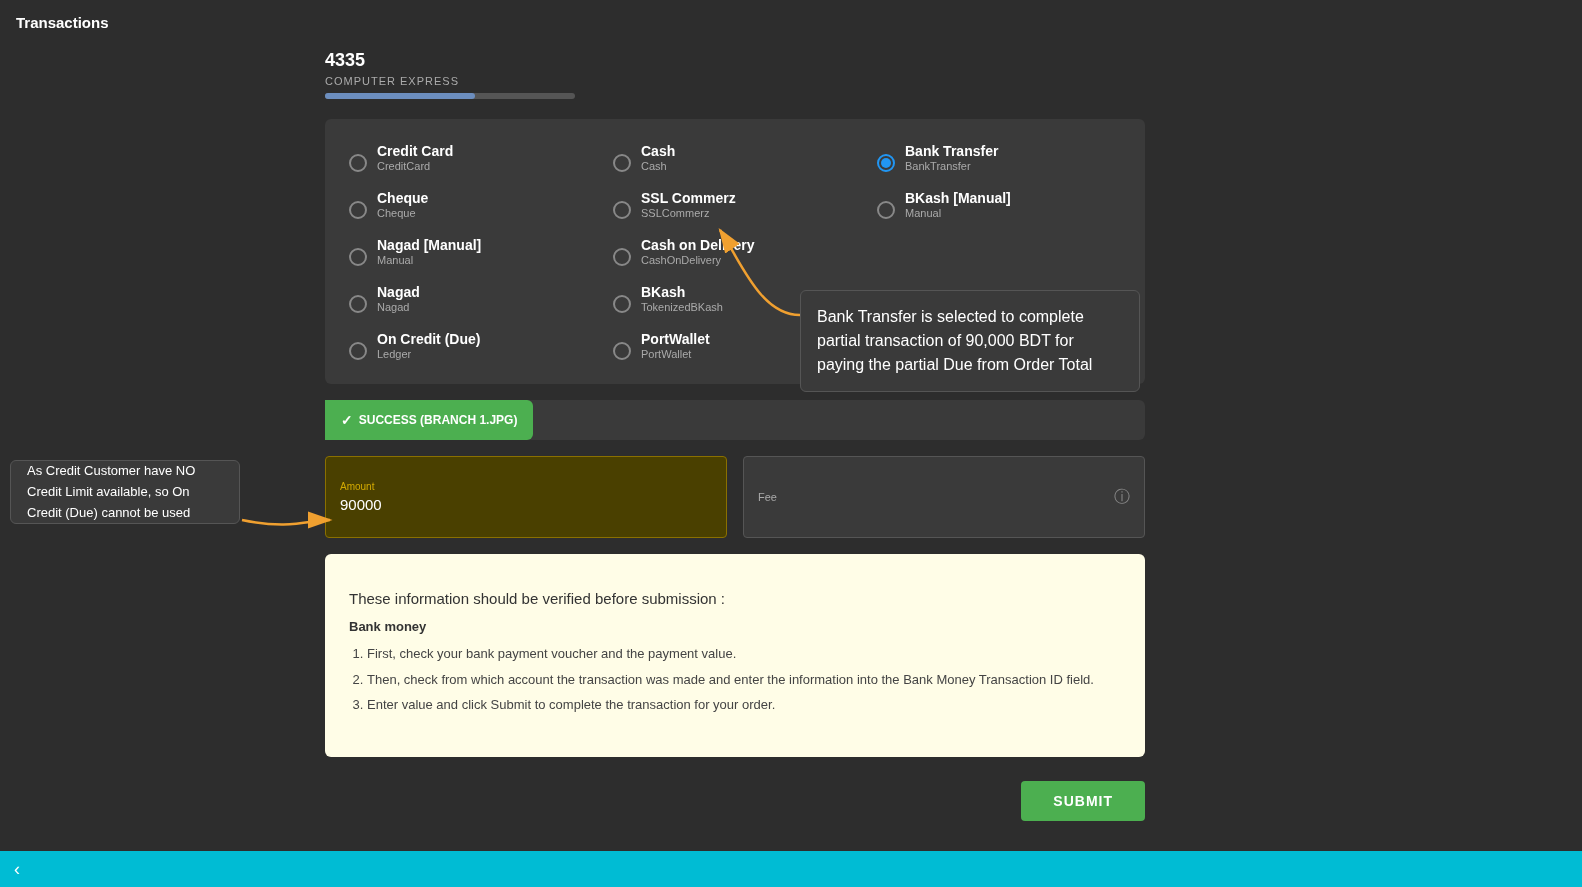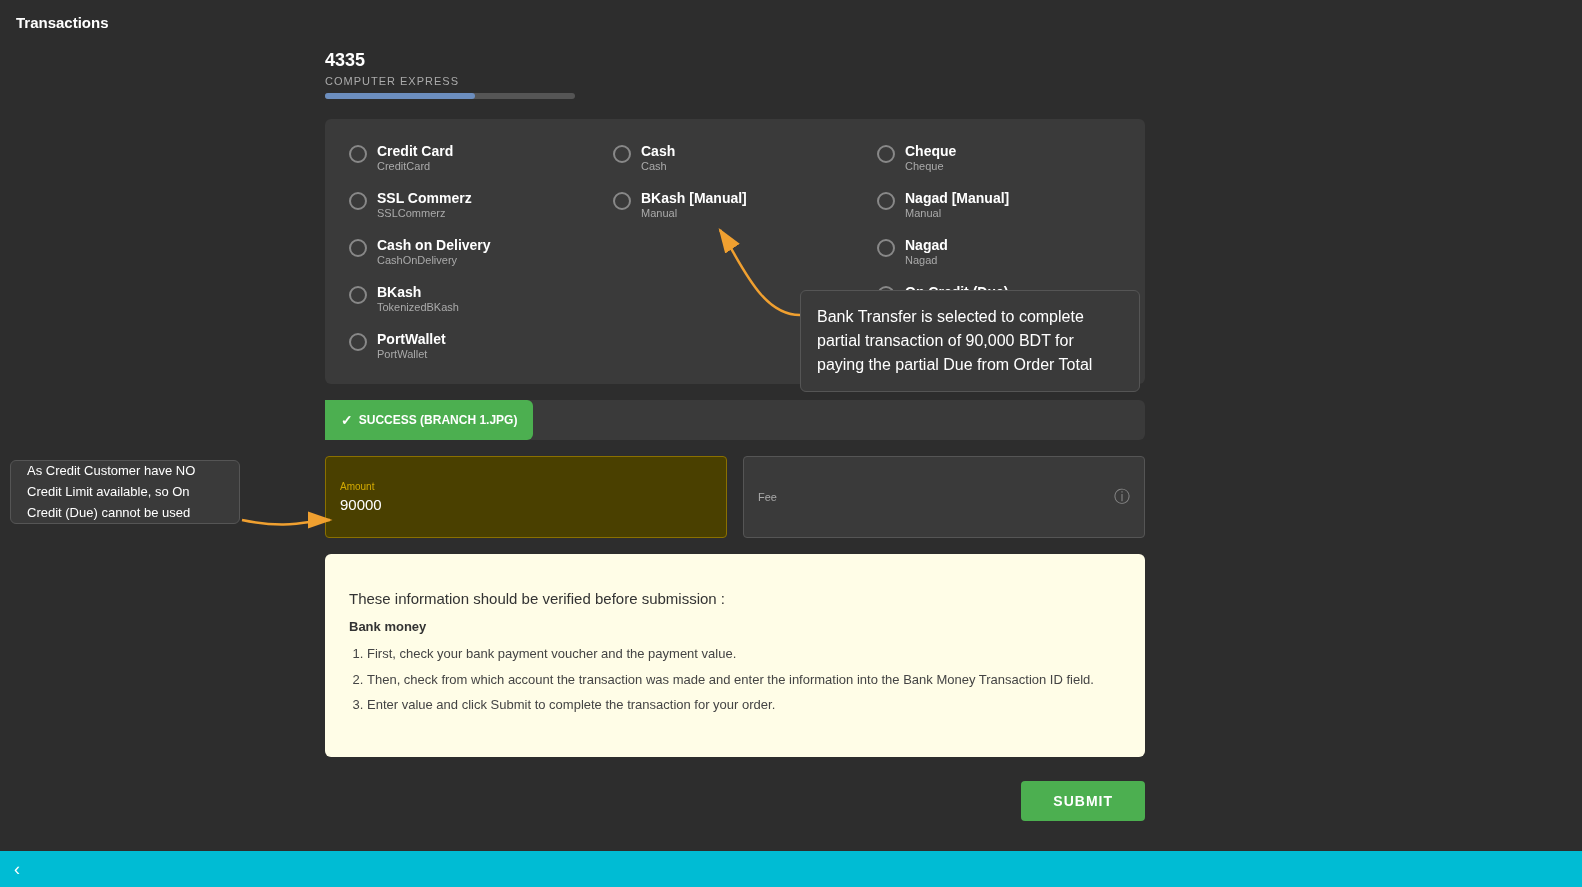--- a/index.html
+++ b/index.html
@@ -86,21 +86,21 @@
     }
 
     .payment-methods-grid {
       display: grid;
       grid-template-columns: 1fr 1fr 1fr;
       gap: 18px 20px;
     }
 
     .payment-method-item {
       display: flex;
-      align-items: flex-start;
+      align-items: flex-end;
       gap: 10px;
       cursor: pointer;
     }
 
     .radio-circle {
       width: 18px;
       height: 18px;
       border-radius: 50%;
       border: 2px solid #888;
       background: transparent;
@@ -363,20 +363,29 @@
       </div>
 
       <div class="payment-method-item">
         <div class="radio-circle"></div>
         <div>
           <div class="method-label">Cash</div>
           <div class="method-sublabel">Cash</div>
         </div>
       </div>
 
+      <div class="payment-method-item">
+        <div class="radio-circle selected">
+          <div class="radio-inner"></div>
+        </div>
+        <div>
+          <div class="method-label">Bank Transfer</div>
+          <div class="method-sublabel">BankTransfer</div>
+        </div>
+      </div>
 
       <div class="payment-method-item">
         <div class="radio-circle"></div>
         <div>
           <div class="method-label">Cheque</div>
           <div class="method-sublabel">Cheque</div>
         </div>
       </div>
 
       <div class="payment-method-item">

